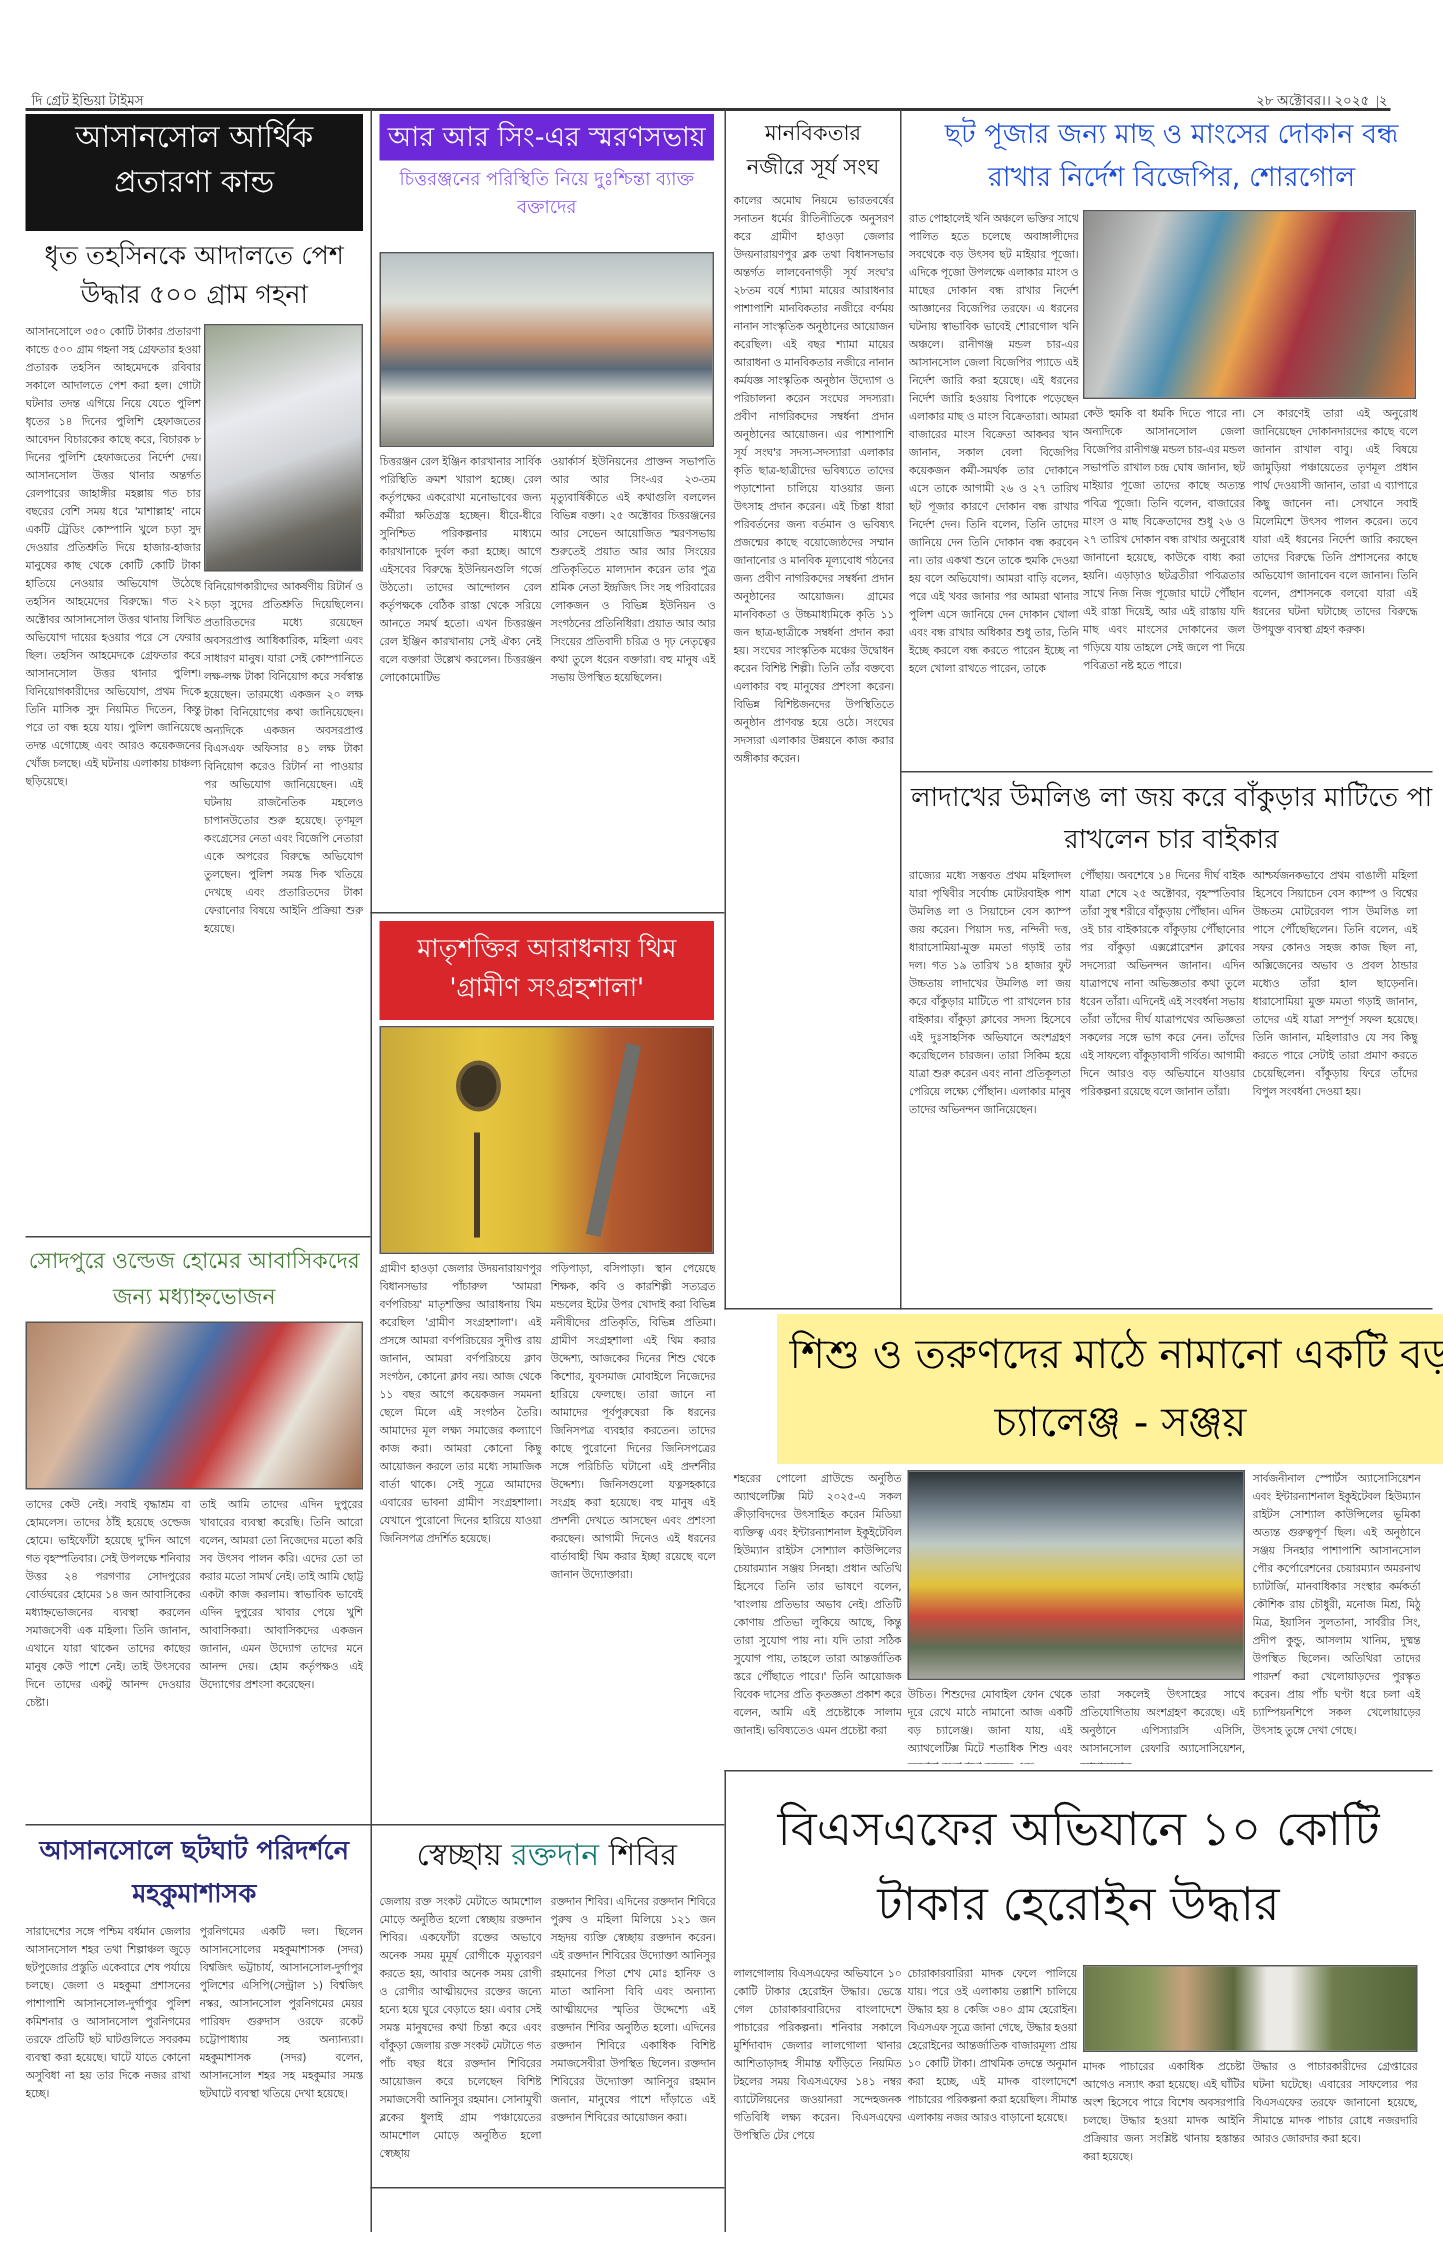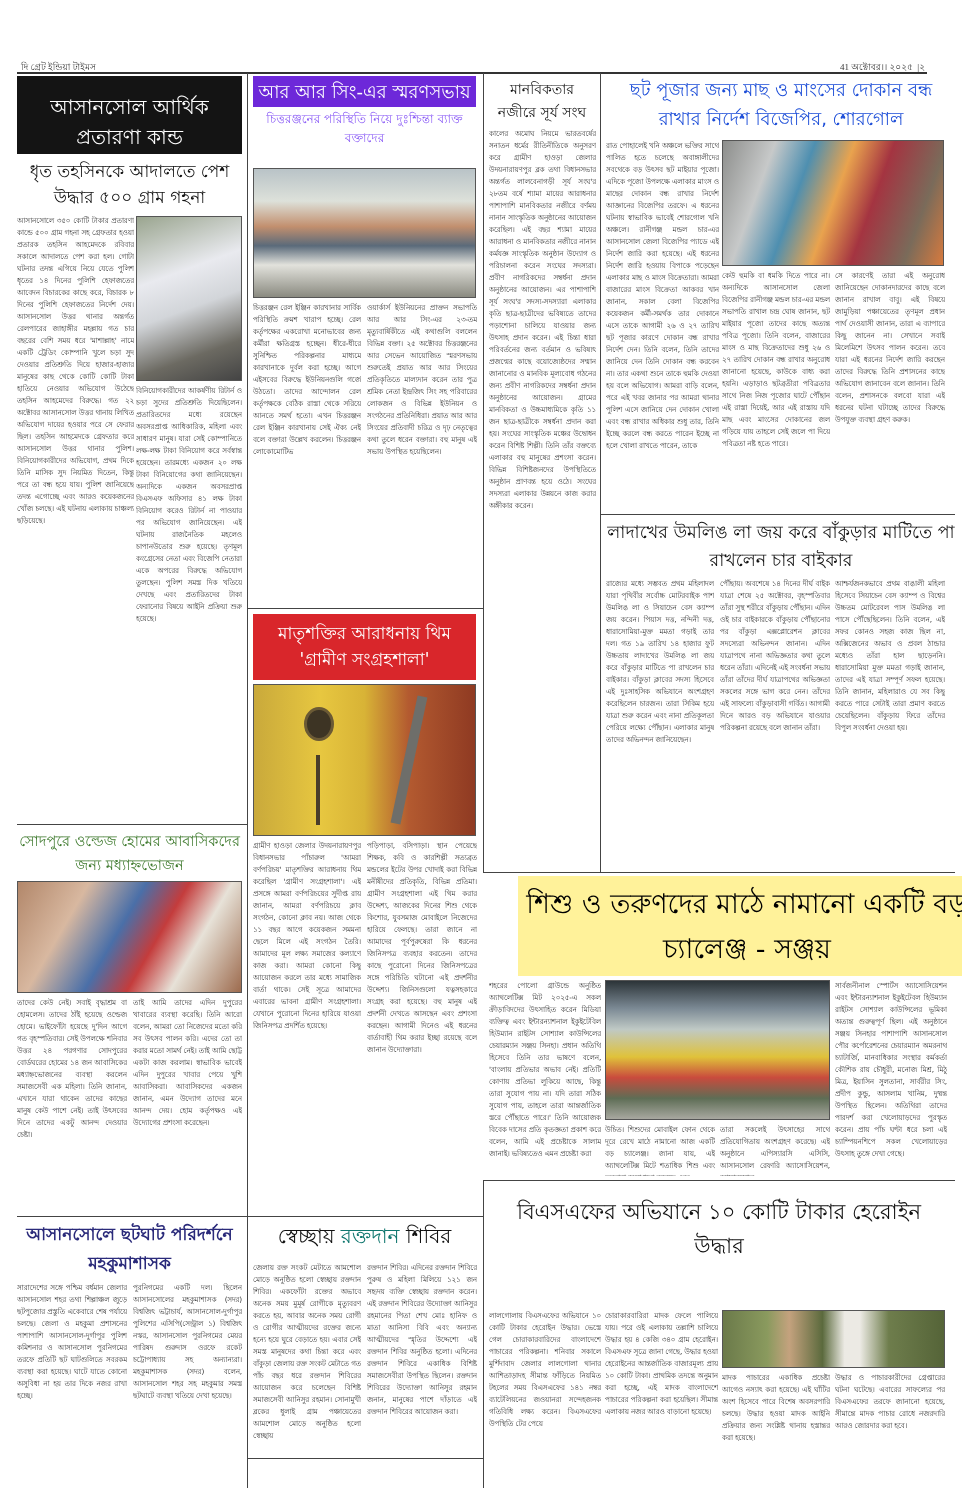--- a/index.html
+++ b/index.html
@@ -14,32 +14,32 @@
 .hline{height:1px;background:#444}
 .body-text{font-size:7.3px;line-height:12px;color:#333;text-align:justify;overflow:hidden;font-family:"DejaVu Sans",sans-serif;letter-spacing:-0.2px}
 .photo{overflow:hidden;border:1px solid #555}
 .hdl{text-align:center;font-family:"DejaVu Sans",sans-serif;line-height:1.2;overflow:hidden}
 </style>
 </head>
 <body>
 
 <div class="abs masthead">
   <span class="l">দি গ্রেট ইন্ডিয়া টাইমস</span>
-  <span class="r"><span>41 অক্টোবর।। ২০২৫</span> &nbsp;|<span>২</span></span>
+  <span class="r"><span>২৮ অক্টোবর।। ২০২৫</span> &nbsp;|<span>২</span></span>
 </div>
 <div class="abs rule-top"></div>
 
 <div class="abs vline" style="left:247px;top:73px;height:1190px"></div>
 <div class="abs vline" style="left:483px;top:73px;height:800px"></div>
 <div class="abs vline" style="left:600px;top:73px;height:800px"></div>
 <div class="abs vline" style="left:247px;top:1263px;height:225px"></div>
 <div class="abs vline" style="left:483px;top:1180px;height:308px"></div>
 
 <section>
-  <div class="abs hdl" style="left:17px;top:76px;width:225px;height:78px;background:#141414;color:#fff;font-size:20px;padding-top:16px;line-height:1.5">আসানসোল আর্থিক প্রতারণা কান্ড</div>
+  <div class="abs hdl" style="left:17px;top:76px;width:225px;height:78px;background:#141414;color:#fff;font-size:20px;padding-top:0;line-height:1.5">আসানসোল আর্থিক প্রতারণা কান্ড</div>
   <div class="abs hdl" style="left:17px;top:158px;width:225px;height:56px;font-size:17px;color:#111;line-height:1.55">ধৃত তহসিনকে আদালতে পেশ উদ্ধার ৫০০ গ্রাম গহনা</div>
   <div class="abs body-text" style="left:17px;top:215px;width:117px;height:605px">আসানসোলে ৩৫০ কোটি টাকার প্রতারণা কান্ডে ৫০০ গ্রাম গহনা সহ গ্রেফতার হওয়া প্রতারক তহসিন আহমেদকে রবিবার সকালে আদালতে পেশ করা হল। গোটা ঘটনার তদন্ত এগিয়ে নিয়ে যেতে পুলিশ ধৃতের ১৪ দিনের পুলিশি হেফাজতের আবেদন বিচারকের কাছে করে, বিচারক ৮ দিনের পুলিশি হেফাজতের নির্দেশ দেয়। আসানসোল উত্তর থানার অন্তর্গত রেলপারের জাহাঙ্গীর মহল্লায় গত চার বছরের বেশি সময় ধরে 'মাশাল্লাহ' নামে একটি ট্রেডিং কোম্পানি খুলে চড়া সুদ দেওয়ার প্রতিশ্রুতি দিয়ে হাজার-হাজার মানুষের কাছ থেকে কোটি কোটি টাকা হাতিয়ে নেওয়ার অভিযোগ উঠেছে তহসিন আহমেদের বিরুদ্ধে। গত ২২ অক্টোবর আসানসোল উত্তর থানায় লিখিত অভিযোগ দায়ের হওয়ার পরে সে ফেরার ছিল। তহসিন আহমেদকে গ্রেফতার করে আসানসোল উত্তর থানার পুলিশ। বিনিয়োগকারীদের অভিযোগ, প্রথম দিকে তিনি মাসিক সুদ নিয়মিত দিতেন, কিন্তু পরে তা বন্ধ হয়ে যায়। পুলিশ জানিয়েছে তদন্ত এগোচ্ছে এবং আরও কয়েকজনের খোঁজ চলছে। এই ঘটনায় এলাকায় চাঞ্চল্য ছড়িয়েছে।</div>
   <div class="abs photo" style="left:136px;top:216px;width:106px;height:165px;background:linear-gradient(160deg,#9aa58f 0%,#e9eaef 35%,#d2d5d9 55%,#6c6a62 80%,#444 100%)"></div>
   <div class="abs body-text" style="left:136px;top:385px;width:106px;height:435px">বিনিয়োগকারীদের আকর্ষণীয় রিটার্ন ও চড়া সুদের প্রতিশ্রুতি দিয়েছিলেন। প্রতারিতদের মধ্যে রয়েছেন অবসরপ্রাপ্ত আধিকারিক, মহিলা এবং সাধারণ মানুষ। যারা সেই কোম্পানিতে লক্ষ-লক্ষ টাকা বিনিয়োগ করে সর্বস্বান্ত হয়েছেন। তারমধ্যে একজন ২০ লক্ষ টাকা বিনিয়োগের কথা জানিয়েছেন। অন্যদিকে একজন অবসরপ্রাপ্ত বিএসএফ অফিসার ৪১ লক্ষ টাকা বিনিয়োগ করেও রিটার্ন না পাওয়ার পর অভিযোগ জানিয়েছেন। এই ঘটনায় রাজনৈতিক মহলেও চাপানউতোর শুরু হয়েছে। তৃণমূল কংগ্রেসের নেতা এবং বিজেপি নেতারা একে অপরের বিরুদ্ধে অভিযোগ তুলছেন। পুলিশ সমস্ত দিক খতিয়ে দেখছে এবং প্রতারিতদের টাকা ফেরানোর বিষয়ে আইনি প্রক্রিয়া শুরু হয়েছে।</div>
 </section>
 <div class="abs hline" style="left:17px;top:824px;width:230px"></div>
 
 <section>
   <div class="abs hdl" style="left:253px;top:76px;width:223px;height:31px;background:#6d28d9;color:#fff;font-size:18px;padding-top:5px">আর আর সিং-এর স্মরণসভায়</div>
   <div class="abs hdl" style="left:253px;top:110px;width:223px;height:56px;color:#8b5cf6;font-size:12px;line-height:1.55">চিত্তরঞ্জনের পরিস্থিতি নিয়ে দুঃশ্চিন্তা ব্যাক্ত বক্তাদের</div>
@@ -111,19 +111,19 @@
     <span>স্বেচ্ছায়</span>
     <span style="color:#0f766e">রক্তদান</span>
     <span>শিবির</span>
   </div>
   <div class="abs body-text" style="left:253px;top:1262px;width:108px;height:196px">জেলায় রক্ত সংকট মেটাতে আমশোল মোড়ে অনুষ্ঠিত হলো স্বেচ্ছায় রক্তদান শিবির। একফোঁটা রক্তের অভাবে অনেক সময় মুমূর্ষ রোগীকে মৃত্যুবরণ করতে হয়, আবার অনেক সময় রোগী ও রোগীর আত্মীয়দের রক্তের জন্যে হন্যে হয়ে ঘুরে বেড়াতে হয়। এবার সেই সমস্ত মানুষদের কথা চিন্তা করে এবং বাঁকুড়া জেলায় রক্ত সংকট মেটাতে গত পাঁচ বছর ধরে রক্তদান শিবিরের আয়োজন করে চলেছেন বিশিষ্ট সমাজসেবী আনিসুর রহমান। সোনামুখী ব্লকের ধুলাই গ্রাম পঞ্চায়েতের আমশোল মোড়ে অনুষ্ঠিত হলো স্বেচ্ছায়</div>
   <div class="abs body-text" style="left:367px;top:1262px;width:110px;height:196px">রক্তদান শিবির। এদিনের রক্তদান শিবিরে পুরুষ ও মহিলা মিলিয়ে ১২১ জন সহৃদয় ব্যক্তি স্বেচ্ছায় রক্তদান করেন। এই রক্তদান শিবিরের উদ্যোক্তা আনিসুর রহমানের পিতা শেখ মোঃ হানিফ ও মাতা আনিসা বিবি এবং অন্যান্য আত্মীয়দের স্মৃতির উদ্দেশ্যে এই রক্তদান শিবির অনুষ্ঠিত হলো। এদিনের রক্তদান শিবিরে একাধিক বিশিষ্ট সমাজসেবীরা উপস্থিত ছিলেন। রক্তদান শিবিরের উদ্যোক্তা আনিসুর রহমান জনান, মানুষের পাশে দাঁড়াতে এই রক্তদান শিবিরের আয়োজন করা।</div>
 </section>
 <div class="abs hline" style="left:247px;top:1458px;width:236px"></div>
 
 <section>
-  <div class="abs hdl" style="left:489px;top:1196px;width:460px;height:104px;font-size:21px;color:#111;line-height:1.6">বিএসএফের অভিযানে ১০ কোটি টাকার হেরোইন উদ্ধার</div>
+  <div class="abs hdl" style="left:489px;top:1196px;width:460px;height:104px;font-size:31px;color:#111;line-height:1.6">বিএসএফের অভিযানে ১০ কোটি টাকার হেরোইন উদ্ধার</div>
   <div class="abs body-text" style="left:489px;top:1310px;width:112px;height:180px">লালগোলায় বিএসএফের অভিযানে ১০ কোটি টাকার হেরোইন উদ্ধার। ভেস্তে গেল চোরাকারবারিদের বাংলাদেশে পাচারের পরিকল্পনা। শনিবার সকালে মুর্শিদাবাদ জেলার লালগোলা থানার আশিতাড়াদহ সীমান্ত ফাঁড়িতে নিয়মিত টহলের সময় বিএসএফের ১৪১ নম্বর ব্যাটেলিয়নের জওয়ানরা সন্দেহজনক গতিবিধি লক্ষ্য করেন। বিএসএফের উপস্থিতি টের পেয়ে</div>
   <div class="abs body-text" style="left:605px;top:1310px;width:113px;height:180px">চোরাকারবারিরা মাদক ফেলে পালিয়ে যায়। পরে ওই এলাকায় তল্লাশি চালিয়ে উদ্ধার হয় ৪ কেজি ৩৪০ গ্রাম হেরোইন। বিএসএফ সূত্রে জানা গেছে, উদ্ধার হওয়া হেরোইনের আন্তর্জাতিক বাজারমূল্য প্রায় ১০ কোটি টাকা। প্রাথমিক তদন্তে অনুমান করা হচ্ছে, এই মাদক বাংলাদেশে পাচারের পরিকল্পনা করা হয়েছিল। সীমান্ত এলাকায় নজর আরও বাড়ানো হয়েছে।</div>
   <div class="abs photo" style="left:722px;top:1310px;width:223px;height:58px;background:linear-gradient(90deg,#6b7a4a 0%,#8a9a5e 20%,#c4a27e 30%,#5b6a3d 45%,#eceae4 55%,#eceae4 62%,#6e7d4c 75%,#556438 100%)"></div>
   <div class="abs body-text" style="left:722px;top:1372px;width:108px;height:118px">মাদক পাচারের একাধিক প্রচেষ্টা আগেও নস্যাৎ করা হয়েছে। এই ঘাঁটির অংশ হিসেবে পারে বিশেষ অবসরপারি চলছে। উদ্ধার হওয়া মাদক আইনি প্রক্রিয়ার জন্য সংশ্লিষ্ট থানায় হস্তান্তর করা হয়েছে।</div>
   <div class="abs body-text" style="left:835px;top:1372px;width:110px;height:118px">উদ্ধার ও পাচারকারীদের গ্রেপ্তারের ঘটনা ঘটেছে। এবারের সাফল্যের পর বিএসএফের তরফে জানানো হয়েছে, সীমান্তে মাদক পাচার রোধে নজরদারি আরও জোরদার করা হবে।</div>
 </section>
 
 </body></html>

